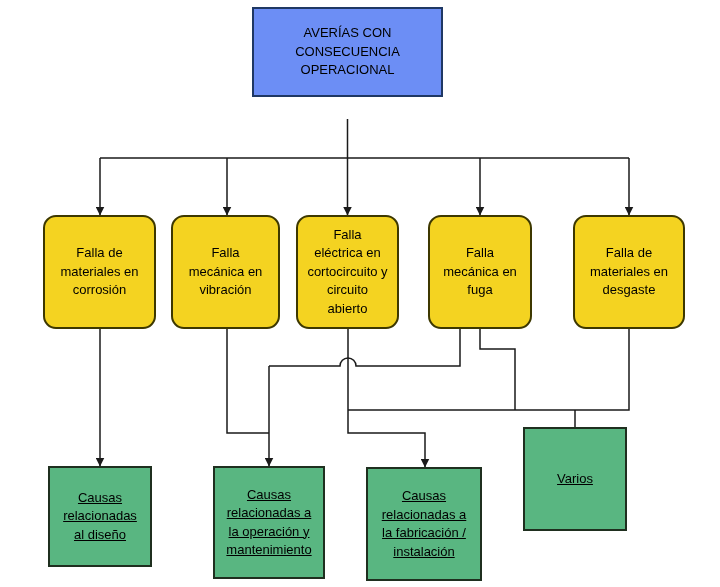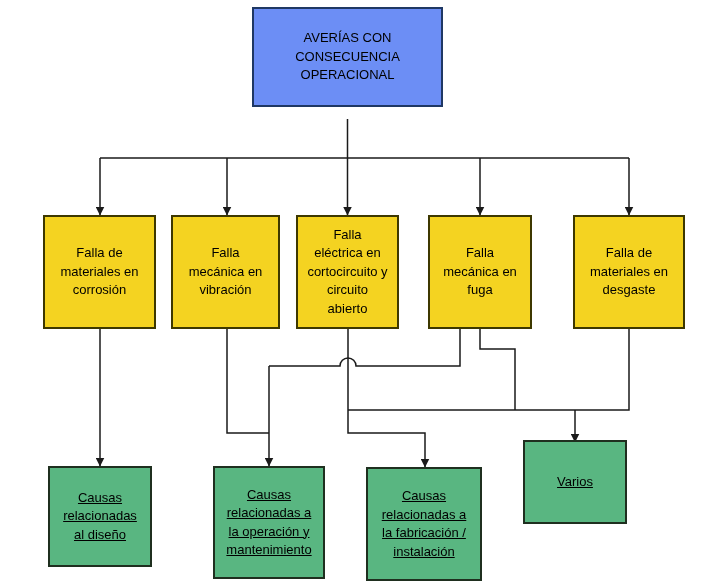--- a/index.html
+++ b/index.html
@@ -18,21 +18,21 @@
     box-sizing:border-box;
     display:flex;align-items:center;justify-content:center;
     text-align:center;
     white-space:pre-line;
     font-size:13px;line-height:18.5px;
     color:var(--text,#000);
     border:2px solid #222;
     padding:2px;
   }
   .node.root{background:var(--root-fill,#6c8ef5);border-color:var(--root-border,#1f3864);}
-  .node.failure{background:var(--failure-fill,#f4d321);border-color:var(--failure-border,#3d3800);}
+  .node.failure{background:var(--failure-fill,#f4d321);border-color:var(--failure-border,#3d3800);border-radius:13px;}
   .node.cause{background:var(--cause-fill,#59b681);border-color:var(--cause-border,#1f2f1f);text-decoration:underline;}
 </style>
 </head>
 <body>
 
 <div id="canvas">
 
   <svg id="connector-layer" viewBox="0 0 720 587" xmlns="http://www.w3.org/2000/svg">
     <defs>
       <marker id="arrow" markerUnits="userSpaceOnUse" markerWidth="9" markerHeight="9" viewBox="0 0 9 9" refX="8.5" refY="4.5" orient="auto">
@@ -59,21 +59,21 @@
 
     <path marker-end="url(#arrow)" d="M348 329 V433 H425 V467"></path>
 
     <path d="M480 329 V349 H515 V410"></path>
 
     <path d="M629 329 V410 H348"></path>
 
     <path marker-end="url(#arrow)" d="M575 410 V442"></path>
   </svg>
 
-  <div class="node root" style="left:252px;top:7px;width:191px;height:100px;">AVERÍAS CON
+  <div class="node root" style="left:252px;top:7px;width:191px;height:90px;">AVERÍAS CON
 CONSECUENCIA
 OPERACIONAL</div>
 
   <div class="node failure" style="left:43px;top:215px;width:113px;height:114px;">Falla de
 materiales en
 corrosión</div>
   <div class="node failure" style="left:171px;top:215px;width:109px;height:114px;">Falla
 mecánica en
 vibración</div>
   <div class="node failure" style="left:296px;top:215px;width:103px;height:114px;">Falla
@@ -92,15 +92,15 @@
 relacionadas
 al diseño</div>
   <div class="node cause" style="left:213px;top:466px;width:112px;height:113px;">Causas
 relacionadas a
 la operación y
 mantenimiento</div>
   <div class="node cause" style="left:366px;top:467px;width:116px;height:114px;">Causas
 relacionadas a
 la fabricación /
 instalación</div>
-  <div class="node cause" style="left:523px;top:440px;width:104px;height:84px;">Varios</div>
+  <div class="node cause" style="left:523px;top:427px;width:104px;height:104px;">Varios</div>
 
 </div>
 
 </body></html>

